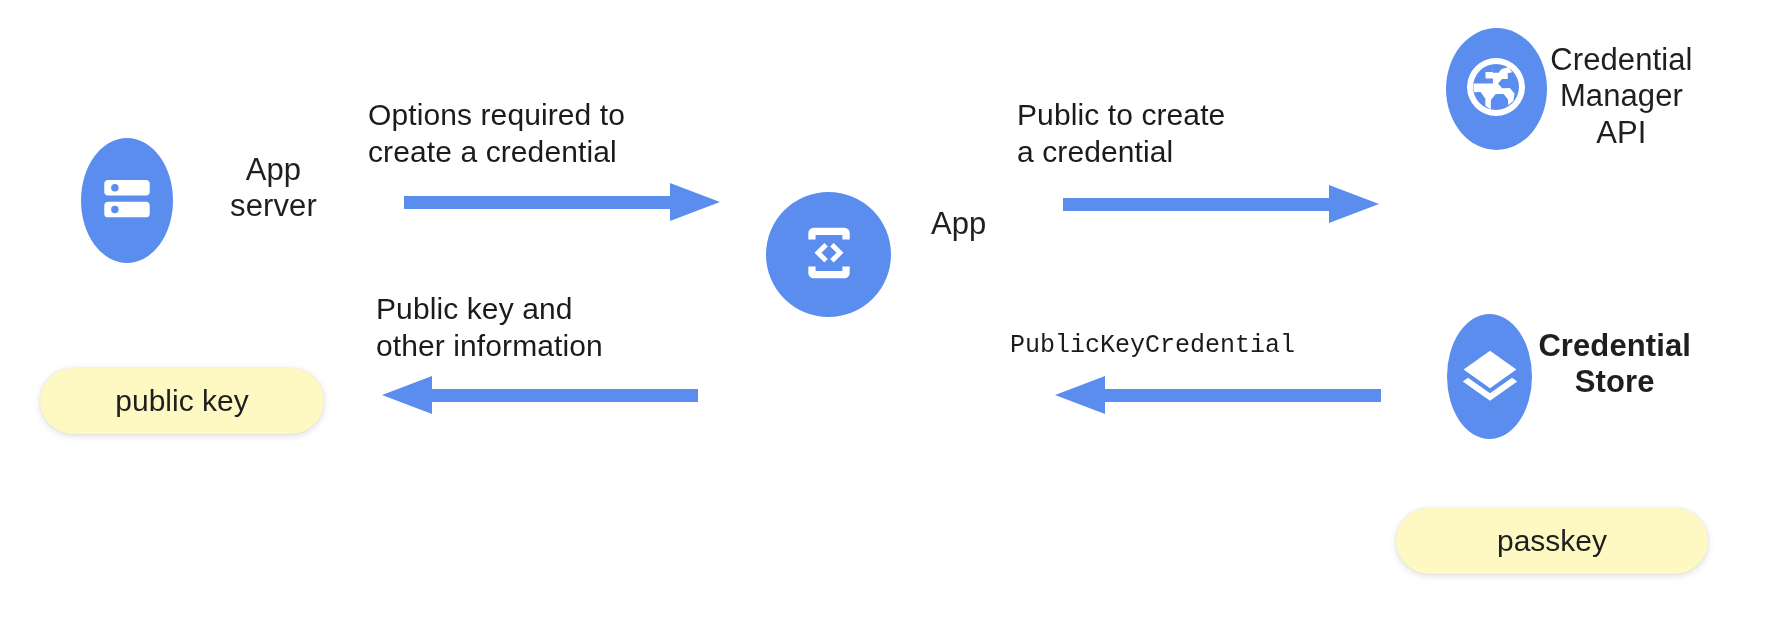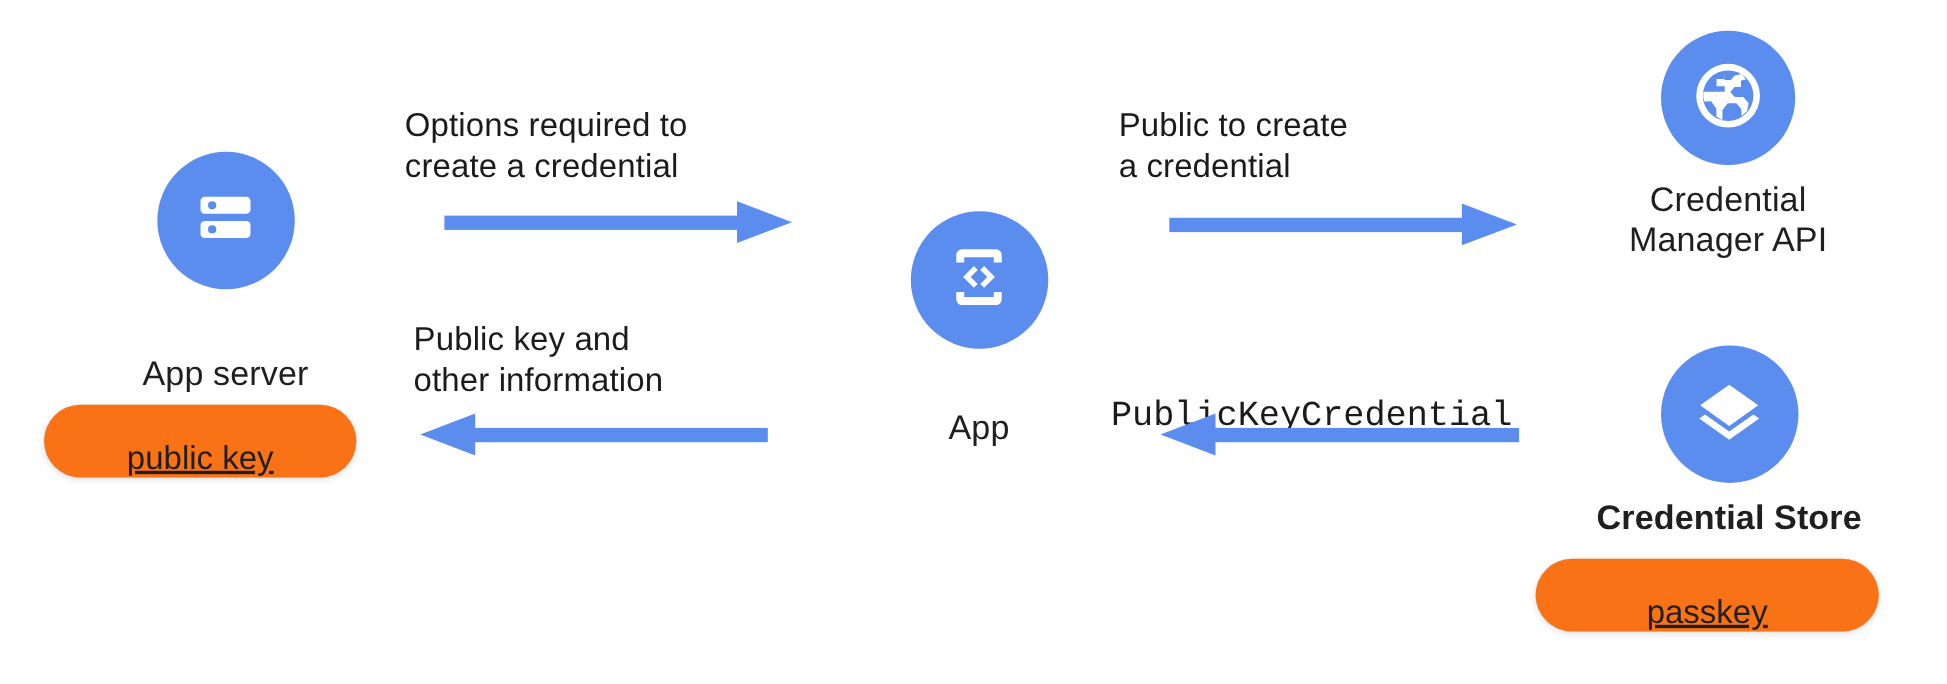--- a/index.html
+++ b/index.html
@@ -6,66 +6,64 @@
   body{
     width:1770px;height:622px;
     background:#ffffff;
     font-family:"Liberation Sans","DejaVu Sans",sans-serif;
     color:#1f1f20;
     overflow:hidden;
   }
   #stage{position:relative;width:1770px;height:622px;}
 
   
-  .node{position:absolute;display:flex;flex-direction:column;align-items:center;}
+  .node{position:absolute;display:flex;flex-direction:row;}
   .circle{
     border-radius:50%;
     background:var(--accent,#5b8def);
     display:flex;align-items:center;justify-content:center;
   }
   .caption{
     margin-top:14px;
     font-size:31px;
     line-height:1.17;
     letter-spacing:.1px;
     text-align:center;
     color:#1f1f20;
     white-space:pre-line;
   }
 
   
   .pill{
     position:absolute;
-    display:flex;align-items:flex-end;justify-content:center;
-    background:#f97316;
+    display:flex;align-items:center;justify-content:center;
+    background:#fef9c3;
     border-radius:999px;
     box-shadow:0 2px 7px rgba(60,64,67,.16), 0 0 2px rgba(60,64,67,.10);
     font-size:30px;
     color:#1f1f20;
-    text-decoration:underline;
   }
 
   
   .arrow{position:absolute;}
   .arrow svg{display:block;overflow:visible;}
 
   
   .edge-label{
     position:absolute;
     font-size:30px;
     line-height:1.24;
     color:#1b1b1c;
     white-space:pre-line;
     letter-spacing:.1px;
   }
   .edge-label.mono{
     font-family:"Liberation Mono","DejaVu Sans Mono",monospace;
-    font-size:32px;
+    font-size:25px;
     letter-spacing:0;
-    margin-top:28px;
   }
 </style>
 </head>
 <body>
 
 <div id="stage">
 
   <div class="node" style="left:81px; top:138px; width:248px;gap:45px;">
     <div class="circle" style="width:125px;height:125px;">
       <span>

